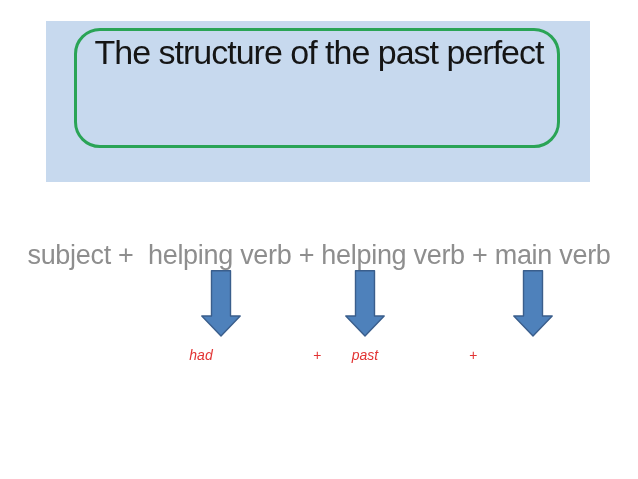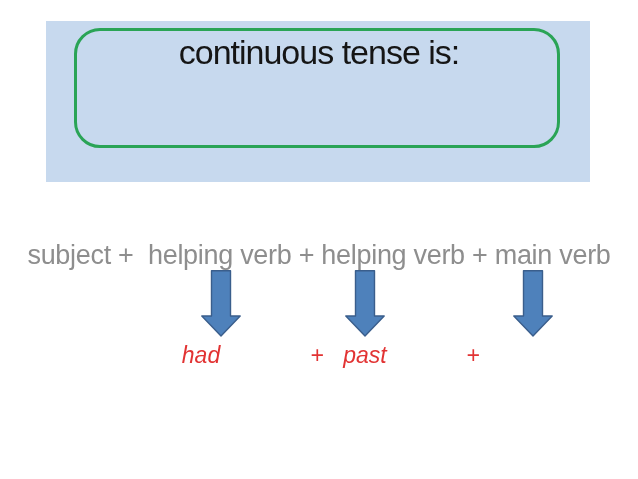--- a/index.html
+++ b/index.html
@@ -62,21 +62,21 @@
     width: 40px;
     height: 67px;
   }
   .down-arrow.a1 { left: 201px; }
   .down-arrow.a2 { left: 345px; }
   .down-arrow.a3 { left: 513px; }
   .answer-label {
     position: absolute;
     top: 345px;
     transform: translateX(-50%);
-    font-size: 23px;
+    font-size: 14px;
     line-height: 20px;
     font-style: italic;
     color: #e23333;
     white-space: pre;
   }
   .answer-label.l-had  { left: 201px; }
   .answer-label.l-p1   { left: 317px; }
   .answer-label.l-been { left: 365px; }
   .answer-label.l-p2   { left: 473px; }
   .answer-label.l-base { left: 551px; }
@@ -84,21 +84,21 @@
 </head>
 <body>
 
 <div class="slide">
 
   <div class="header-band"></div>
 
   <div class="title-border"></div>
 
   <div class="slide-title">
-    <div>continuous tense is:</div>
+    <div>The structure of the past perfect</div>
   </div>
 
   <div class="formula-line">subject +  helping verb + helping verb + main verb</div>
 
   <svg class="down-arrow a1" viewBox="0 0 40 67" xmlns="http://www.w3.org/2000/svg">
     <polygon points="10.5,0.75 29.5,0.75 29.5,46 39.2,46 20,66 0.8,46 10.5,46" fill="#4e81bb" stroke="#3a5e8c" stroke-width="1.4" stroke-linejoin="round"></polygon>
   </svg>
 
   <svg class="down-arrow a2" viewBox="0 0 40 67" xmlns="http://www.w3.org/2000/svg">
     <polygon points="10.5,0.75 29.5,0.75 29.5,46 39.2,46 20,66 0.8,46 10.5,46" fill="#4e81bb" stroke="#3a5e8c" stroke-width="1.4" stroke-linejoin="round"></polygon>

